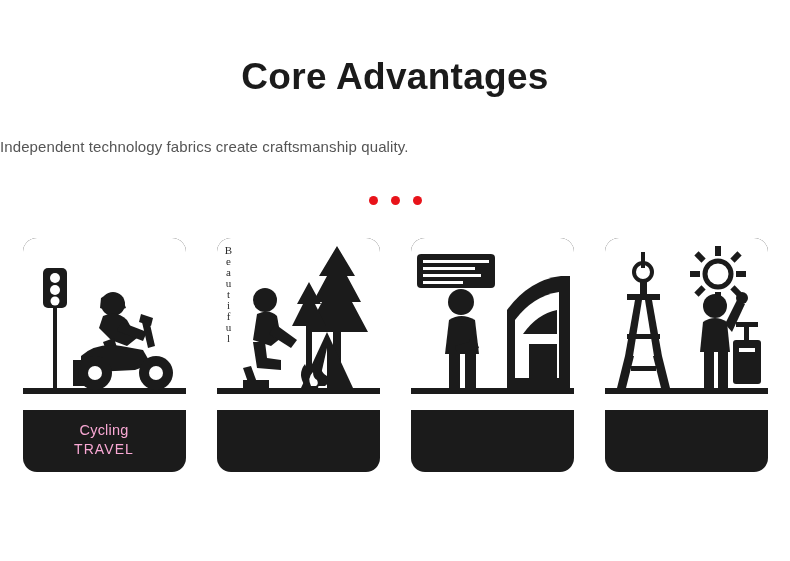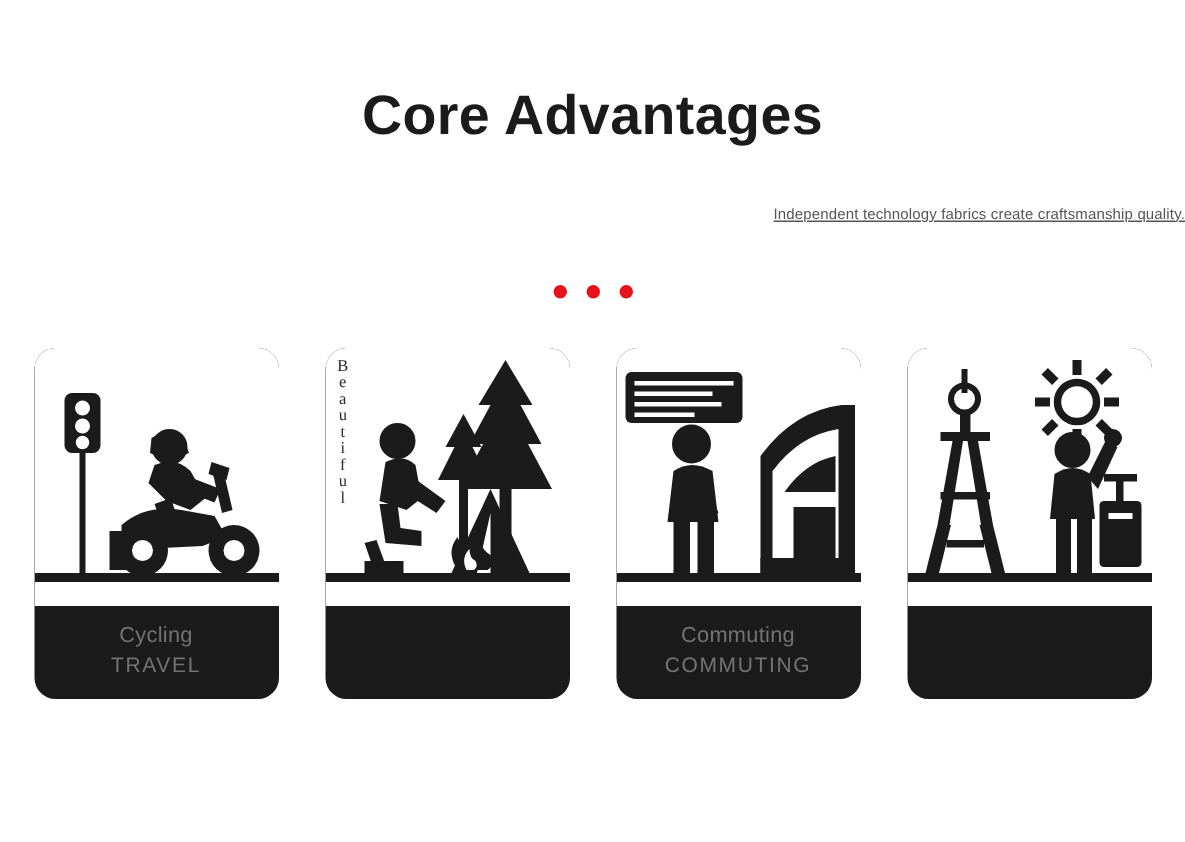--- a/index.html
+++ b/index.html
@@ -23,27 +23,26 @@
     text-align: center;
     font-size: 37px;
     font-weight: bold;
     color: #1b1b1b;
     letter-spacing: 0.3px;
     margin: 0;
     padding-top: 57px;
     line-height: 1.1;
   }
   .subtitle {
-    text-align: right;
-    font-size: 10px;
+    text-align: left;
+    font-size: 15px;
     color: #555555;
     margin: 0;
     padding-top: 40px;
     letter-spacing: 0.1px;
-    text-decoration: underline;
   }
   .dots {
     display: flex;
     justify-content: center;
     align-items: center;
     gap: 13px;
     padding-top: 41px;
   }
   .dot {
     width: 9px;
@@ -73,21 +72,21 @@
     position: relative;
     overflow: hidden;
   }
   .card-art svg {
     display: block;
     width: 100%;
     height: 100%;
   }
   .card-label {
     flex: 1;
-    color: #737373;
+    color: #f9a8d4;
     display: flex;
     flex-direction: column;
     align-items: center;
     justify-content: center;
     gap: 3px;
     padding-bottom: 2px;
   }
   .card-label .cn {
     font-size: 14.5px;
     letter-spacing: 0.2px;
@@ -211,24 +210,20 @@
           <path d="M112 96 q14 -20 34 -24 l0 24 z" fill="#1b1b1b"></path>
           <rect x="118" y="106" width="28" height="34" fill="#1b1b1b"></rect>
           <rect x="96" y="140" width="63" height="10" fill="#1b1b1b"></rect>
 
           <circle cx="50" cy="64" r="13" fill="#1b1b1b"></circle>
           <path d="M38 82 q12 -8 26 0 l4 34 -34 0 z" fill="#1b1b1b"></path>
           <path d="M62 94 l6 16 -22 6 -2 -8 14 -4 z" fill="#1b1b1b"></path>
           <rect x="38" y="114" width="11" height="36" fill="#1b1b1b"></rect>
           <rect x="54" y="114" width="11" height="36" fill="#1b1b1b"></rect>
         </svg>
-      </div>
-      <div class="card-label">
-        <span class="cn">Commuting</span>
-        <span class="en">COMMUTING</span>
       </div>
     </div>
 
     <div class="card">
       <div class="card-art">
         <svg viewBox="0 0 163 172" xmlns="http://www.w3.org/2000/svg">
 
           <rect x="0" y="150" width="163" height="6" fill="#1b1b1b"></rect>
 
           <g fill="#1b1b1b">

